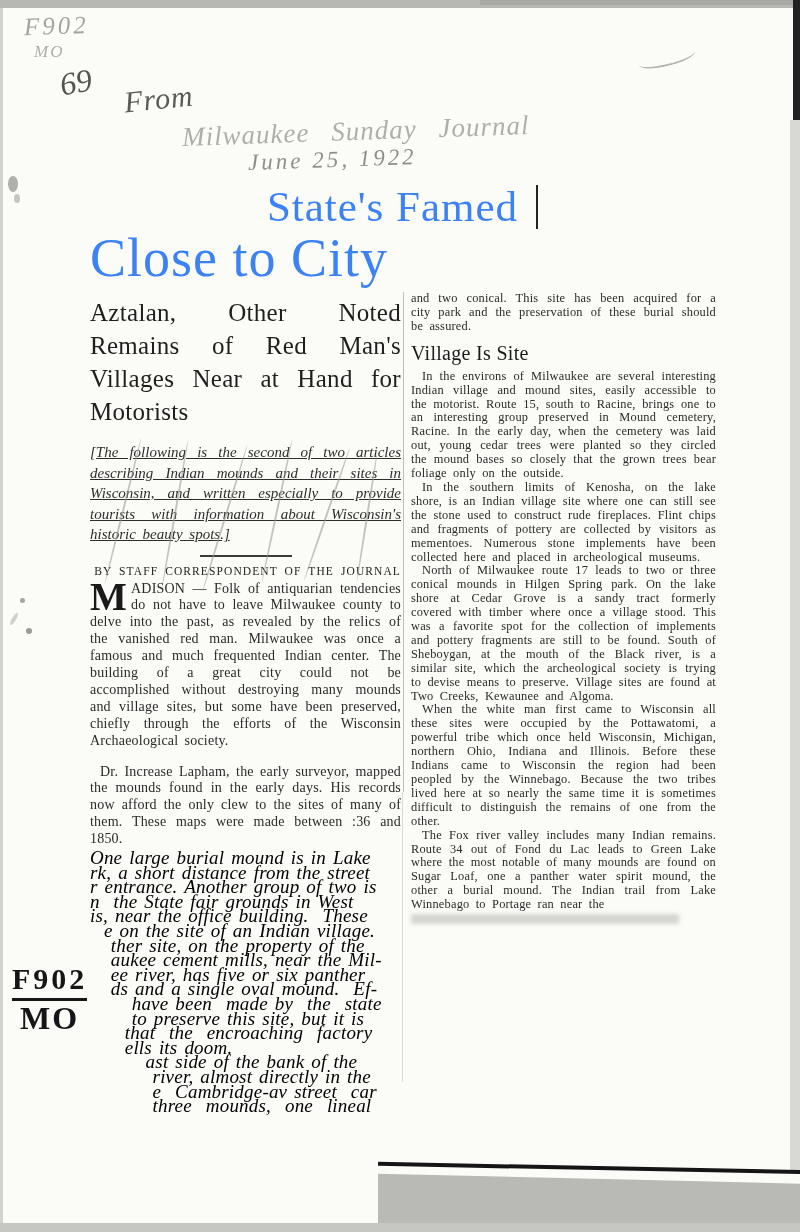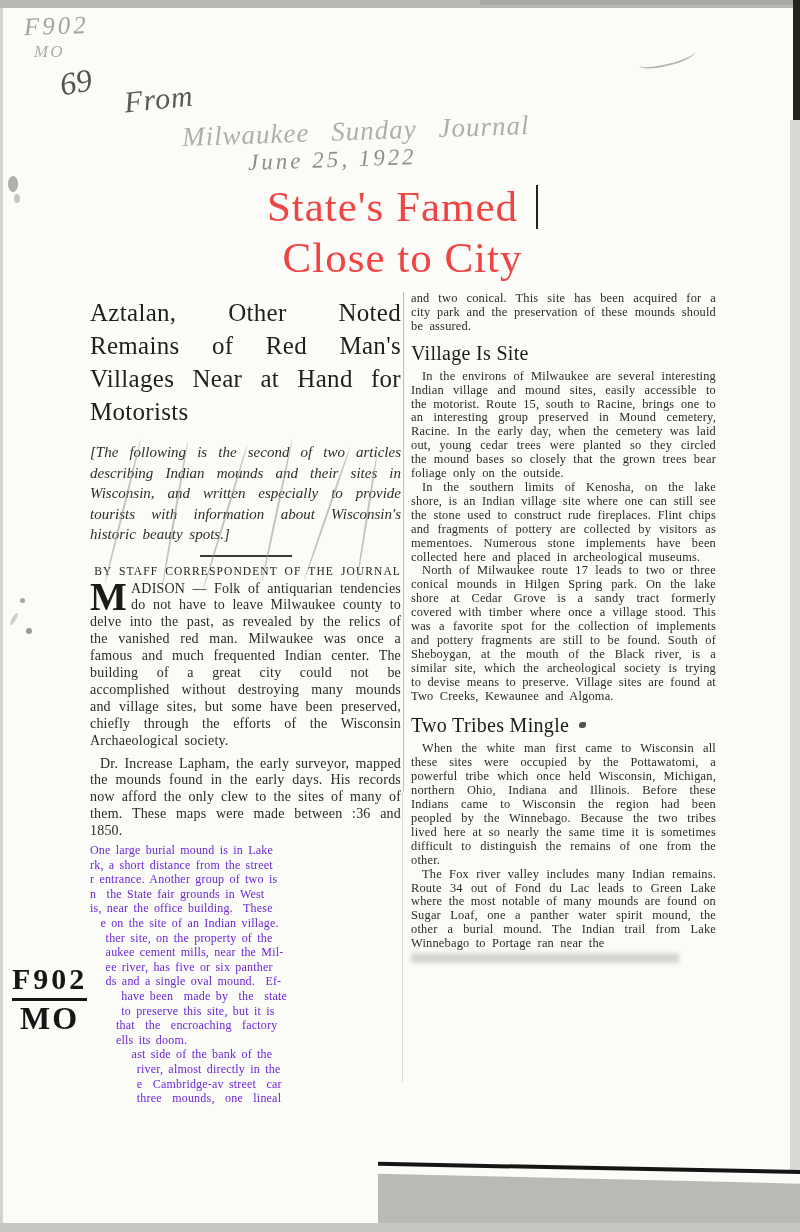--- a/index.html
+++ b/index.html
@@ -22,43 +22,43 @@
   .hw-code-top2{left:34px;top:42px;font-size:17px;color:#adadaa;letter-spacing:2px;}
   .hw-69{left:60px;top:64px;font-size:32px;color:#55534f;transform:rotate(-10deg);}
   .hw-from{left:124px;top:82px;font-size:30px;color:#5c5a56;transform:rotate(-6deg);letter-spacing:1px;}
   .hw-source{left:182px;top:116px;font-size:27px;color:#aeaeab;transform:rotate(-2deg);letter-spacing:1px;word-spacing:14px;}
   .hw-date{left:248px;top:147px;font-size:23px;color:#8e8e8b;transform:rotate(-2deg);letter-spacing:3px;}
   .hw-code-bot{left:12px;top:962px;font-size:30px;color:#161616;letter-spacing:3px;border-bottom:3px solid #161616;padding-bottom:2px;font-style:normal;font-weight:bold;}
   .hw-code-bot2{left:20px;top:1000px;font-size:32px;color:#161616;letter-spacing:2px;font-style:normal;font-weight:bold;}
   .squiggle{position:absolute;left:638px;top:50px;width:58px;height:14px;border-bottom:2px solid #b5b5b2;border-radius:50%;transform:rotate(-14deg);}
 
   
-  .headline{position:absolute;left:90px;top:182px;width:625px;text-align:center;color:#ef4444;}
+  .headline{position:absolute;left:90px;top:182px;width:625px;color:#3b82f6;}
   .hl-row{display:flex;align-items:baseline;justify-content:center;gap:18px;}
   .hl{font-size:43px;letter-spacing:1px;line-height:50px;}
   .hl-div{width:2px;height:44px;background:#222;align-self:center;}
-  .hl2{font-size:43px;letter-spacing:1px;line-height:52px;}
+  .hl2{font-size:54px;letter-spacing:1px;line-height:52px;}
 
   
   .leftcol{position:absolute;left:90px;top:296px;width:311px;}
   .rightcol{position:absolute;left:411px;top:292px;width:305px;}
   .col-rule{position:absolute;left:403px;top:292px;width:1px;height:500px;background:#8a8a87;opacity:.55;}
   .col-rule2{position:absolute;left:402px;top:792px;width:1px;height:290px;background:#9a9a97;opacity:.35;}
 
   .subhead{font-size:25px;line-height:33px;text-align:justify;color:#201f1d;letter-spacing:.3px;}
   .note-wrap{position:relative;margin-top:14px;}
-  .note{font-style:italic;font-size:15px;line-height:20.5px;text-align:justify;word-spacing:3px;color:#2e2d2b;}
+  .note{font-style:italic;font-size:15px;line-height:20.5px;text-align:justify;word-spacing:3px;color:#2e2d2b;text-decoration:underline;}
   .stroke{position:absolute;width:2px;background:#97958f;opacity:.55;border-radius:60%;}
   .rule-short{width:92px;height:0;border-top:2px solid #3a3a38;margin:10px auto 8px auto;}
   .byline{font-size:11.5px;letter-spacing:1.1px;color:#23221f;word-spacing:3px;white-space:nowrap;text-align:right;}
   .body-l{font-size:14px;line-height:16.9px;text-align:justify;word-spacing:2.6px;letter-spacing:.2px;margin:0;}
-  .body-l.p2{text-indent:10px;margin-top:6px;}
+  .body-l.p2{text-indent:10px;margin-top:14px;}
   .dropcap{float:left;font-size:39px;line-height:31px;font-weight:bold;padding-right:4px;color:#1b1a18;}
   .para1{margin-top:4px;}
-  .torn{font-size:12px;line-height:14.6px;white-space:pre;letter-spacing:.2px;word-spacing:2px;margin-top:3px;color:#6d28d9;}
+  .torn{font-size:19px;line-height:14.6px;white-space:pre;letter-spacing:.2px;word-spacing:2px;margin-top:3px;color:#000000;font-style:italic;}
 
   .body-r{font-size:12.4px;line-height:13.9px;text-align:justify;word-spacing:3px;letter-spacing:.2px;margin:0;}
   .body-r.ind{text-indent:11px;}
   .sub-r{font-size:20px;line-height:24px;margin:7px 0 5px 0;color:#1c1b19;letter-spacing:.3px;position:relative;}
   .sub-r .ink-mark{position:absolute;display:inline-block;width:7px;height:6px;background:#55534f;border-radius:50% 20% 50% 30%;margin-left:10px;top:9px;}
   .faint-last{height:10px;margin-top:2px;background:#8d8d8a;opacity:.35;filter:blur(2px);width:88%;}
 </style>
 </head>
 <body>
 
@@ -130,29 +130,28 @@
       to preserve this site, but it is
      that  the  encroaching  factory
      ells its doom.
         ast side of the bank of the
          river, almost directly in the
          e  Cambridge-av street  car
          three  mounds,  one  lineal</div>
   </div>
 
   <div class="rightcol">
-    <p class="body-r">and two conical. This site has been acquired for a city park and the preservation of these mounds should be assured.</p>
+    <p class="body-r">and two conical. This site has been acquired for a city park and the preservation of these burial should be assured.</p>
 
     <div class="sub-r"><span>Village Is Site</span></div>
 
     <p class="body-r ind">In the environs of Milwaukee are several interesting Indian village and mound sites, easily accessible to the motorist. Route 15, south to Racine, brings one to an interesting group preserved in Mound cemetery, Racine. In the early day, when the cemetery was laid out, young cedar trees were planted so they circled the mound bases so closely that the grown trees bear foliage only on the outside.</p>
     <p class="body-r ind">In the southern limits of Kenosha, on the lake shore, is an Indian village site where one can still see the stone used to construct rude fireplaces. Flint chips and fragments of pottery are collected by visitors as mementoes. Numerous stone implements have been collected here and placed in archeological museums.</p>
     <p class="body-r ind">North of Milwaukee route 17 leads to two or three conical mounds in Hilgen Spring park. On the lake shore at Cedar Grove is a sandy tract formerly covered with timber where once a village stood. This was a favorite spot for the collection of implements and pottery fragments are still to be found. South of Sheboygan, at the mouth of the Black river, is a similar site, which the archeological society is trying to devise means to preserve. Village sites are found at Two Creeks, Kewaunee and Algoma.</p>
 
-    <div class="sub-r" style="margin-top:10px"><span>Two Tribes Mingle</span><span class="ink-mark"></span></div>
 
     <p class="body-r ind">When the white man first came to Wisconsin all these sites were occupied by the Pottawatomi, a powerful tribe which once held Wisconsin, Michigan, northern Ohio, Indiana and Illinois. Before these Indians came to Wisconsin the region had been peopled by the Winnebago. Because the two tribes lived here at so nearly the same time it is sometimes difficult to distinguish the remains of one from the other.</p>
     <p class="body-r ind">The Fox river valley includes many Indian remains. Route 34 out of Fond du Lac leads to Green Lake where the most notable of many mounds are found on Sugar Loaf, one a panther water spirit mound, the other a burial mound. The Indian trail from Lake Winnebago to Portage ran near the</p>
 
     <div class="faint-last"></div>
   </div>
 
   <div class="bottom-line"></div>
   <div class="bottom-wedge"></div>
   <div class="edge-bottom"></div>

